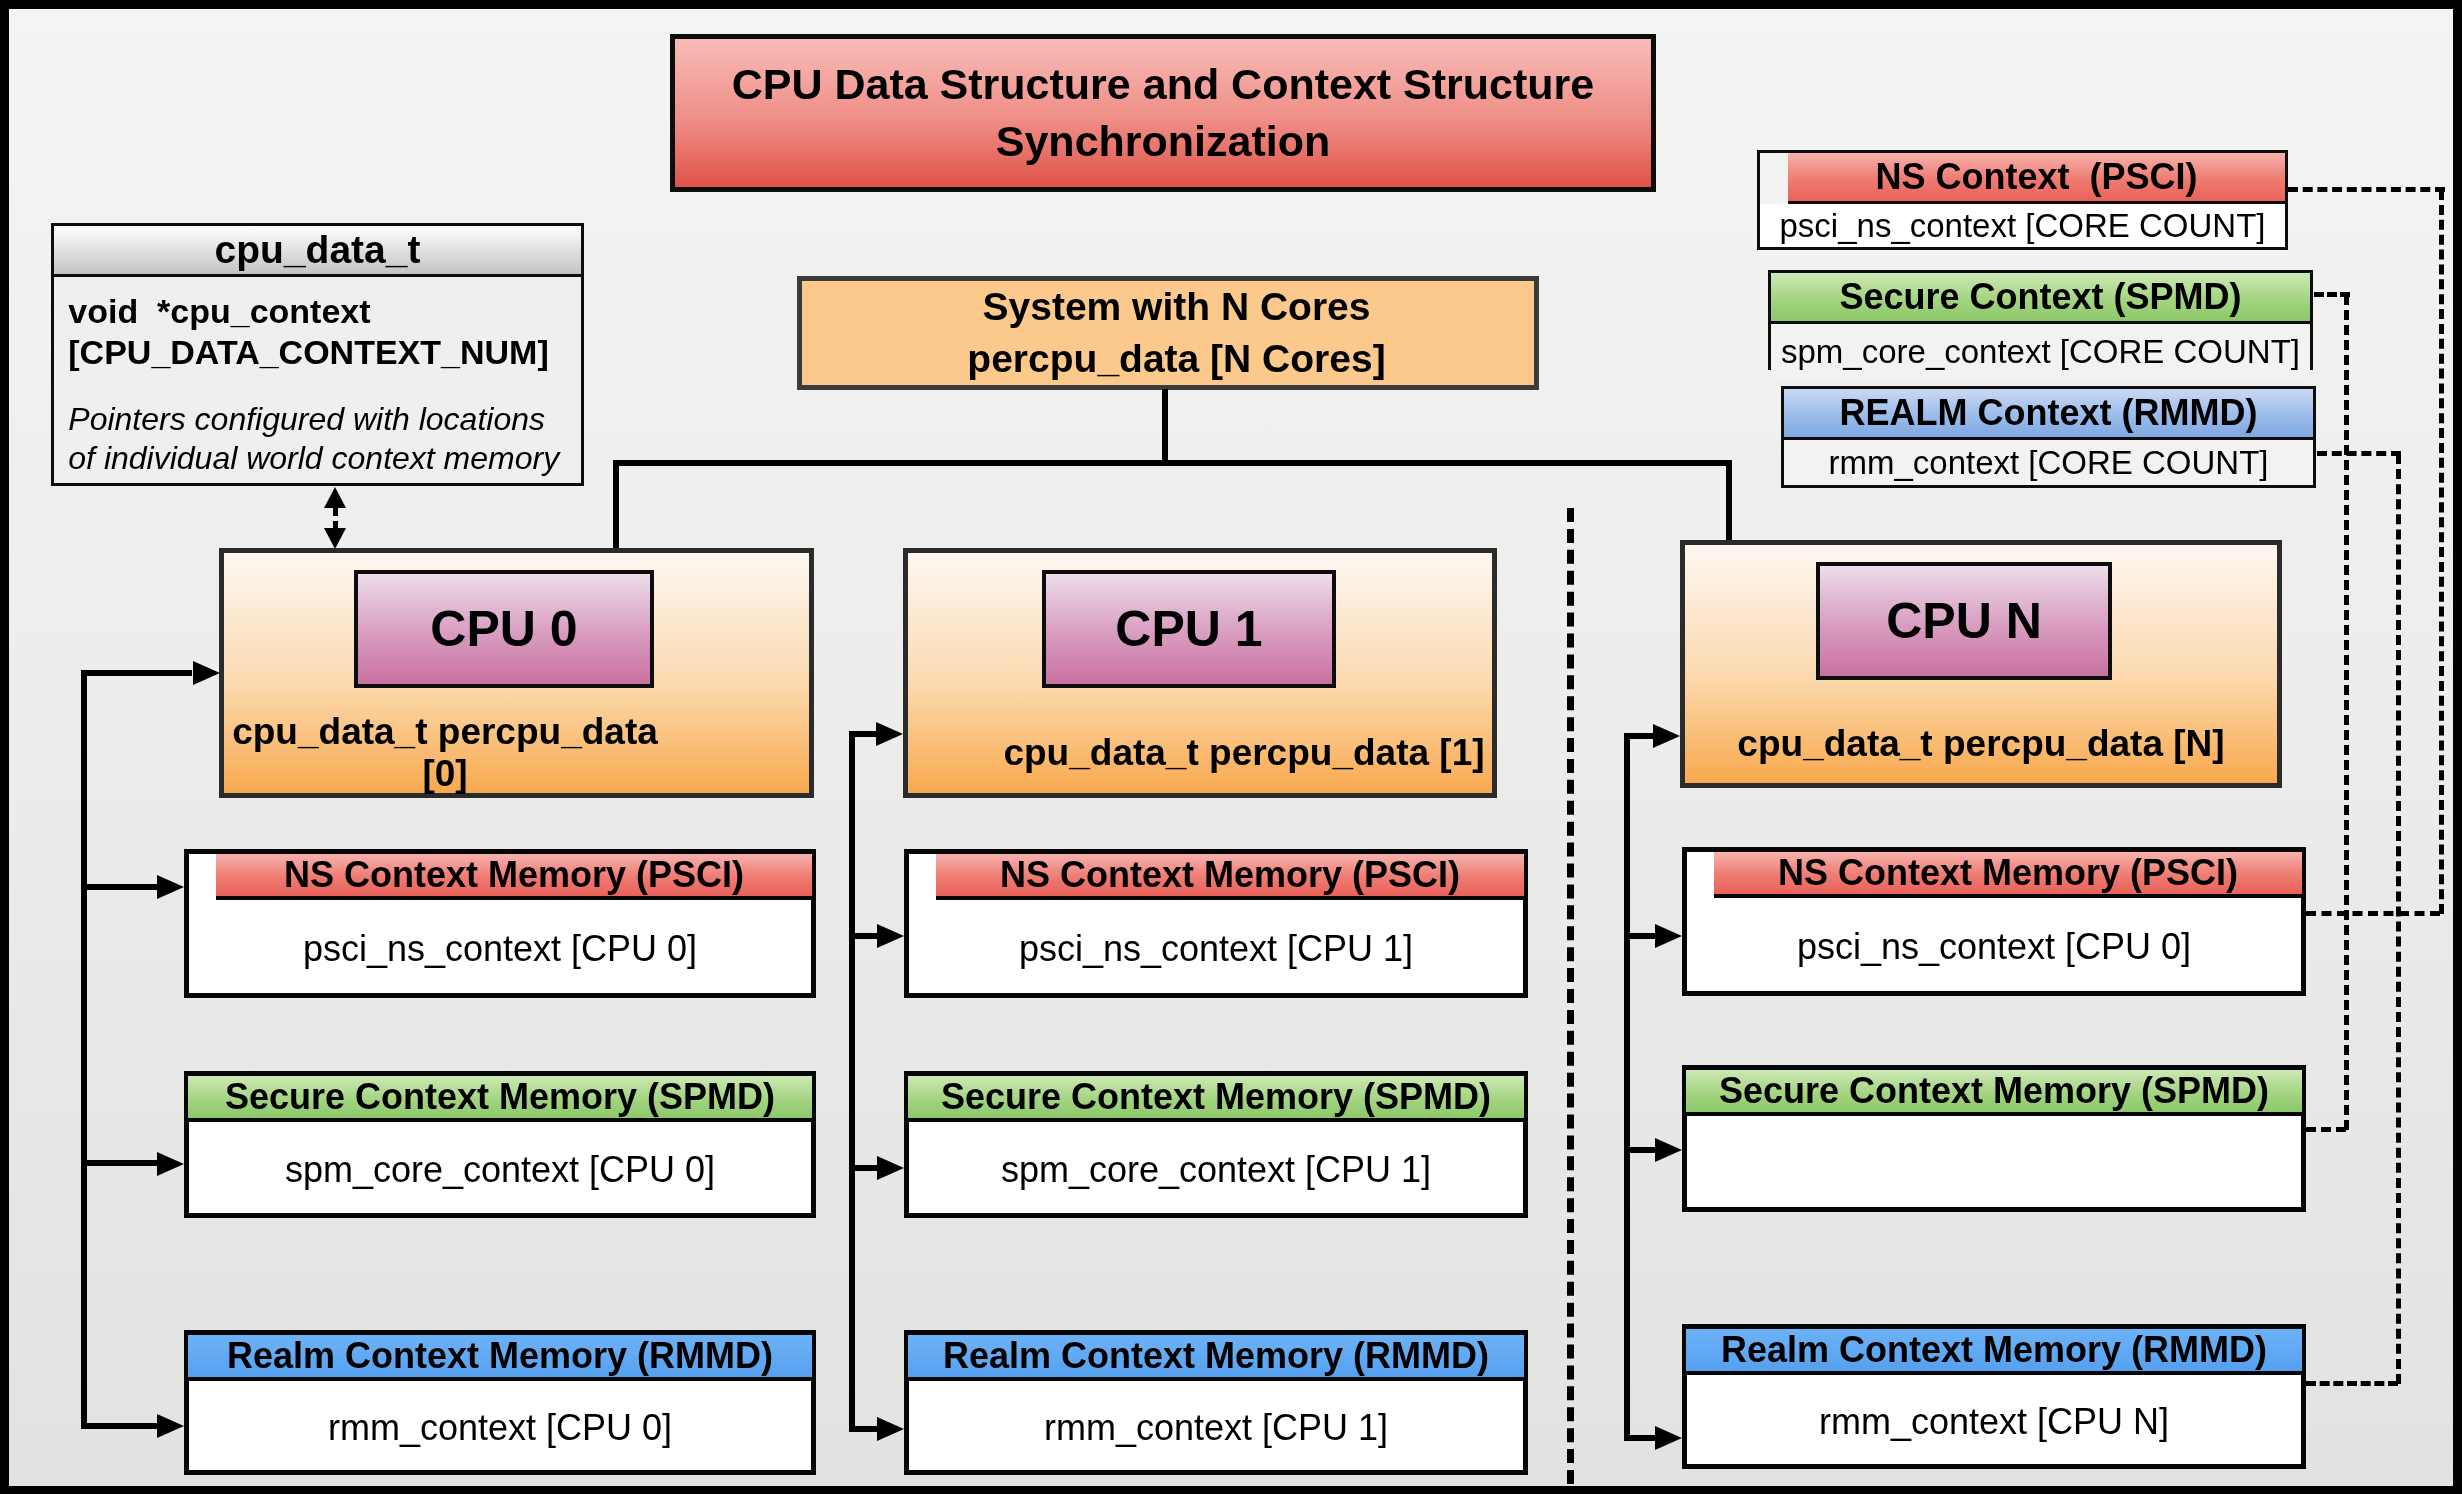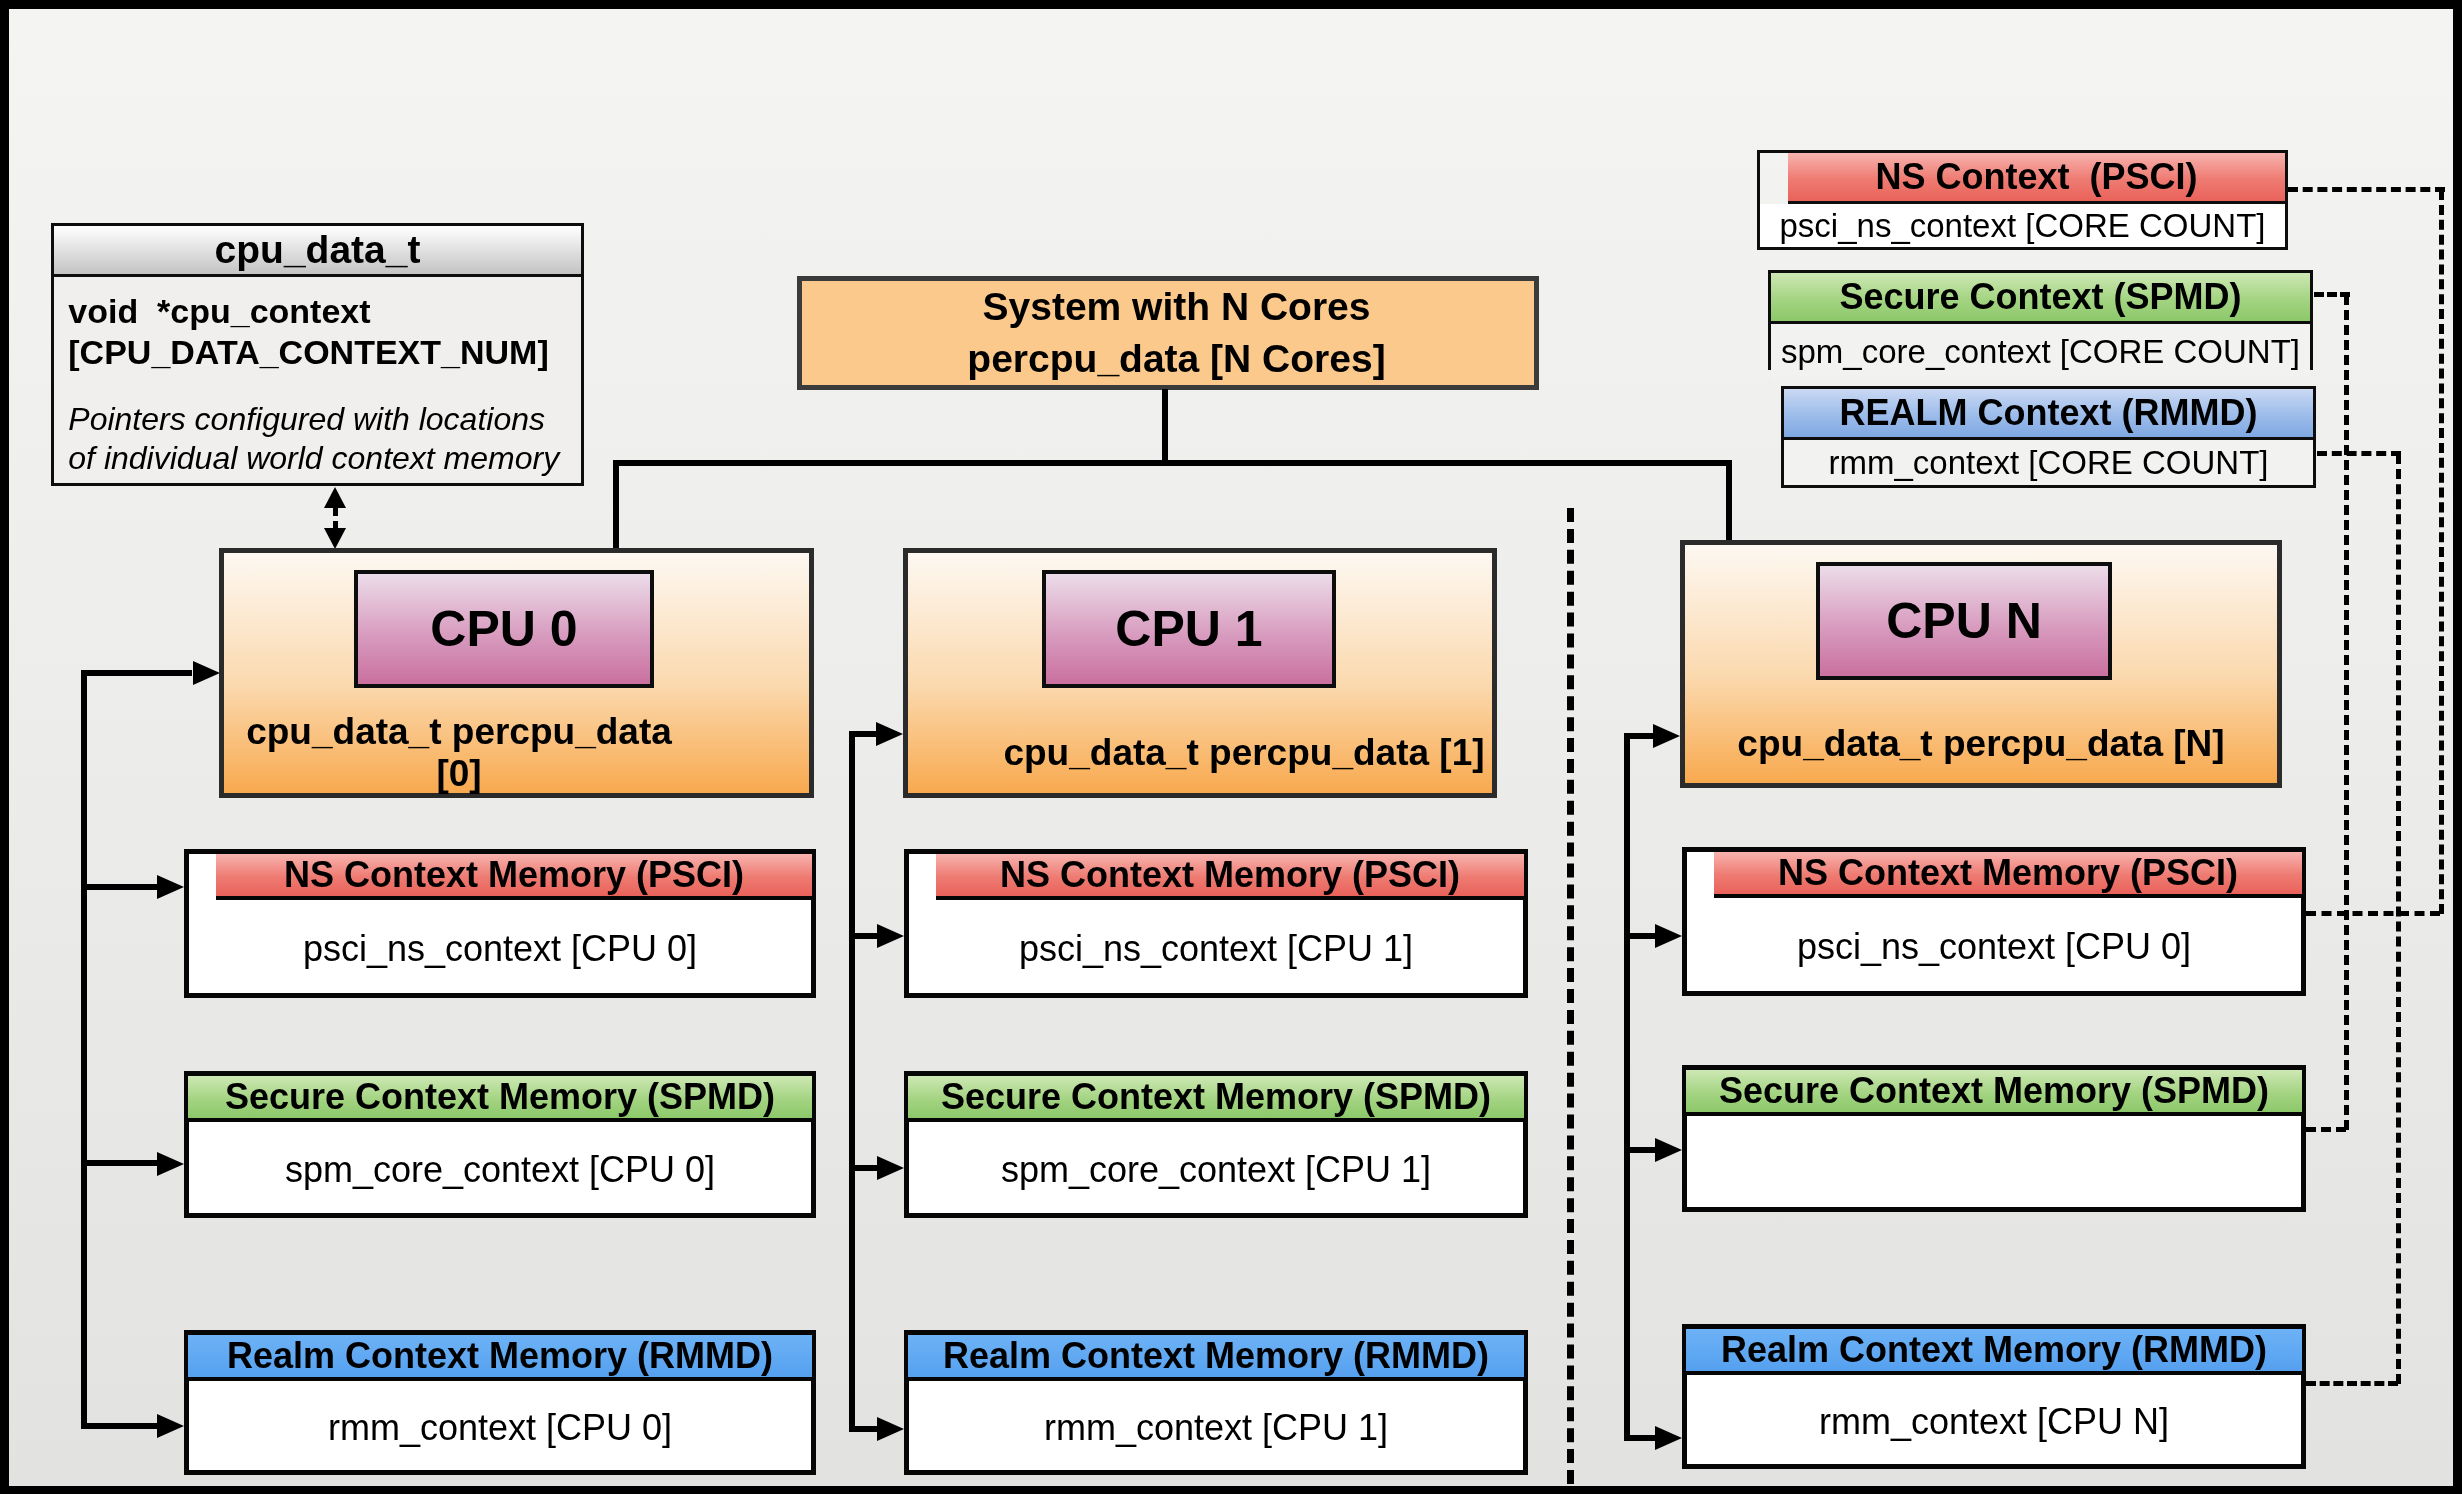--- a/index.html
+++ b/index.html
@@ -82,20 +82,24 @@
   .arrow-down{width:0;height:0;border-left:11.6px solid transparent;border-right:11.6px solid transparent;border-top:21.4px solid #000;}
   .dashv{width:0;border-left:5.3px dashed #000;}
   .dashh{height:0;border-top:5.3px dashed #000;}
   .divider{width:0;border-left:7.1px dashed #000;}
 </style>
 </head>
 <body>
 
 <div id="canvas">
 
+  <div class="abs center title-box">
+    <div>CPU Data Structure and Context Structure</div>
+    <div>Synchronization</div>
+  </div>
 
   <div class="abs cpudt-box">
     <div class="abs center cpudt-header">cpu_data_t</div>
     <div class="abs cpudt-body">
       <div class="cpudt-field">void  *cpu_context</div>
       <div class="cpudt-field">[CPU_DATA_CONTEXT_NUM]</div>
       <div class="cpudt-note">Pointers configured with locations</div>
       <div class="cpudt-note" style="margin-top:0;">of individual world context memory</div>
     </div>
   </div>
@@ -124,21 +128,21 @@
   <div class="abs vline" style="left:1717px;top:451px;width:6.2px;height:82px;"></div>
 
   <div class="abs arrow-up" style="left:315px;top:478px;"></div>
   <div class="abs dashv" style="left:324px;top:497px;height:25px;"></div>
   <div class="abs arrow-down" style="left:315px;top:519px;"></div>
 
   <div class="abs divider" style="left:1558px;top:499px;height:976px;"></div>
 
   <div class="abs cpu-box" style="left:210px;top:539px;width:595px;height:250px;"></div>
   <div class="abs center cpu-label" style="left:345px;top:561px;width:300px;height:118px;">CPU 0</div>
-  <div class="abs center cpu-sublabel" style="left:210px;top:713px;width:480px;height:62px;">cpu_data_t percpu_data [0]</div>
+  <div class="abs center cpu-sublabel" style="left:196px;top:713px;width:480px;height:62px;">cpu_data_t percpu_data [0]</div>
 
   <div class="abs membox" style="left:175px;top:840px;width:632px;height:149px;">
     <div class="abs center mem-header hdr-red">NS Context Memory (PSCI)</div>
     <div class="abs center mem-body">psci_ns_context [CPU 0]</div>
   </div>
   <div class="abs membox" style="left:175px;top:1062px;width:632px;height:147px;">
     <div class="abs center mem-header hdr-green">Secure Context Memory (SPMD)</div>
     <div class="abs center mem-body">spm_core_context [CPU 0]</div>
   </div>
   <div class="abs membox" style="left:175px;top:1321px;width:632px;height:145px;">

